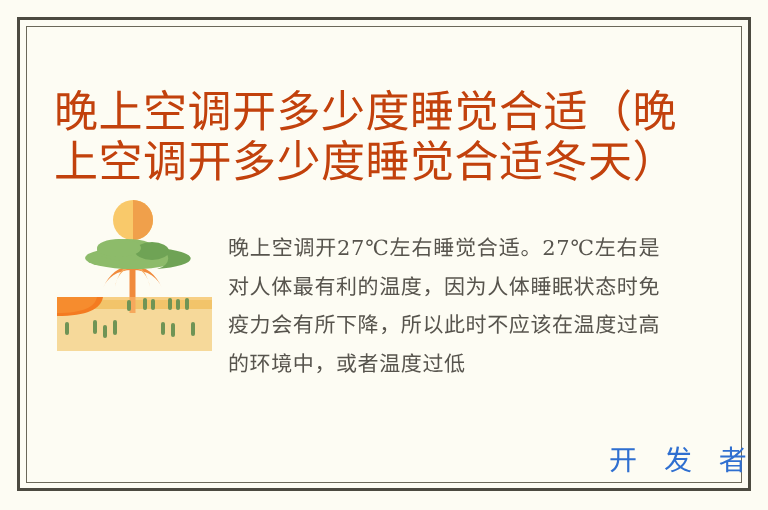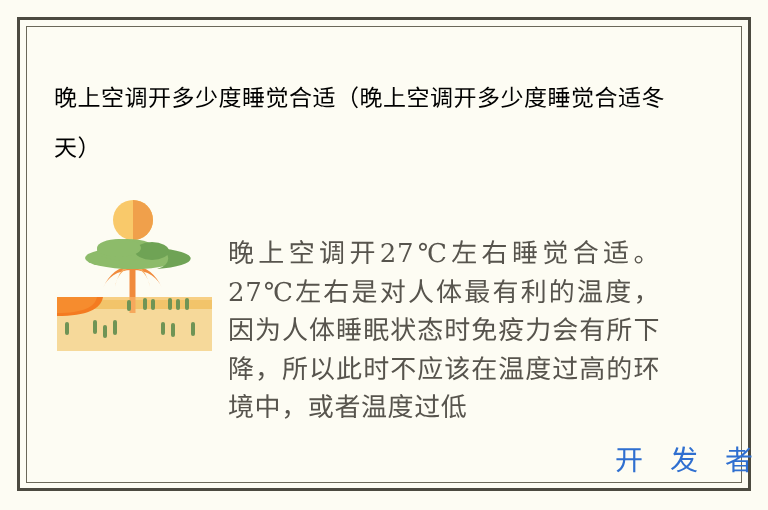--- a/index.html
+++ b/index.html
@@ -44,24 +44,24 @@
     box-sizing: border-box;
     pointer-events: none;
   }
 
   
   .title {
     position: absolute;
     left: 54px;
     top: 58px;
     width: 640px;
-    font-size: 23px;
+    font-size: 44px;
     line-height: 50px;
     letter-spacing: 0.5px;
-    color: #000000;
+    color: #c2410c;
     font-weight: 400;
     font-family: "DejaVu Sans", "Liberation Sans", sans-serif;
   }
 
   
   .illustration {
     position: absolute;
     left: 57px;
     top: 196px;
     width: 155px;
@@ -72,38 +72,38 @@
     width: 155px;
     height: 160px;
   }
 
   
   .body-copy {
     position: absolute;
     left: 228px;
     top: 208px;
     width: 432px;
-    font-size: 26px;
+    font-size: 21px;
     line-height: 38.5px;
     color: #57544d;
     letter-spacing: 0.6px;
     text-align: justify;
     text-justify: inter-ideograph;
     font-family: "DejaVu Serif", "Liberation Serif", serif;
     font-weight: 400;
   }
 
   
   .watermark {
     position: absolute;
     left: 600px;
     top: 446px;
     width: 168px;
     height: 60px;
-    text-align: center;
+    text-align: left;
     color: #2f6fd0;
     user-select: none;
   }
   .wm-cn {
     font-size: 28px;
     line-height: 30px;
     letter-spacing: 9px;
     text-indent: 9px;
     color: #2f6fd0;
     font-family: "DejaVu Sans", "Liberation Sans", sans-serif;

